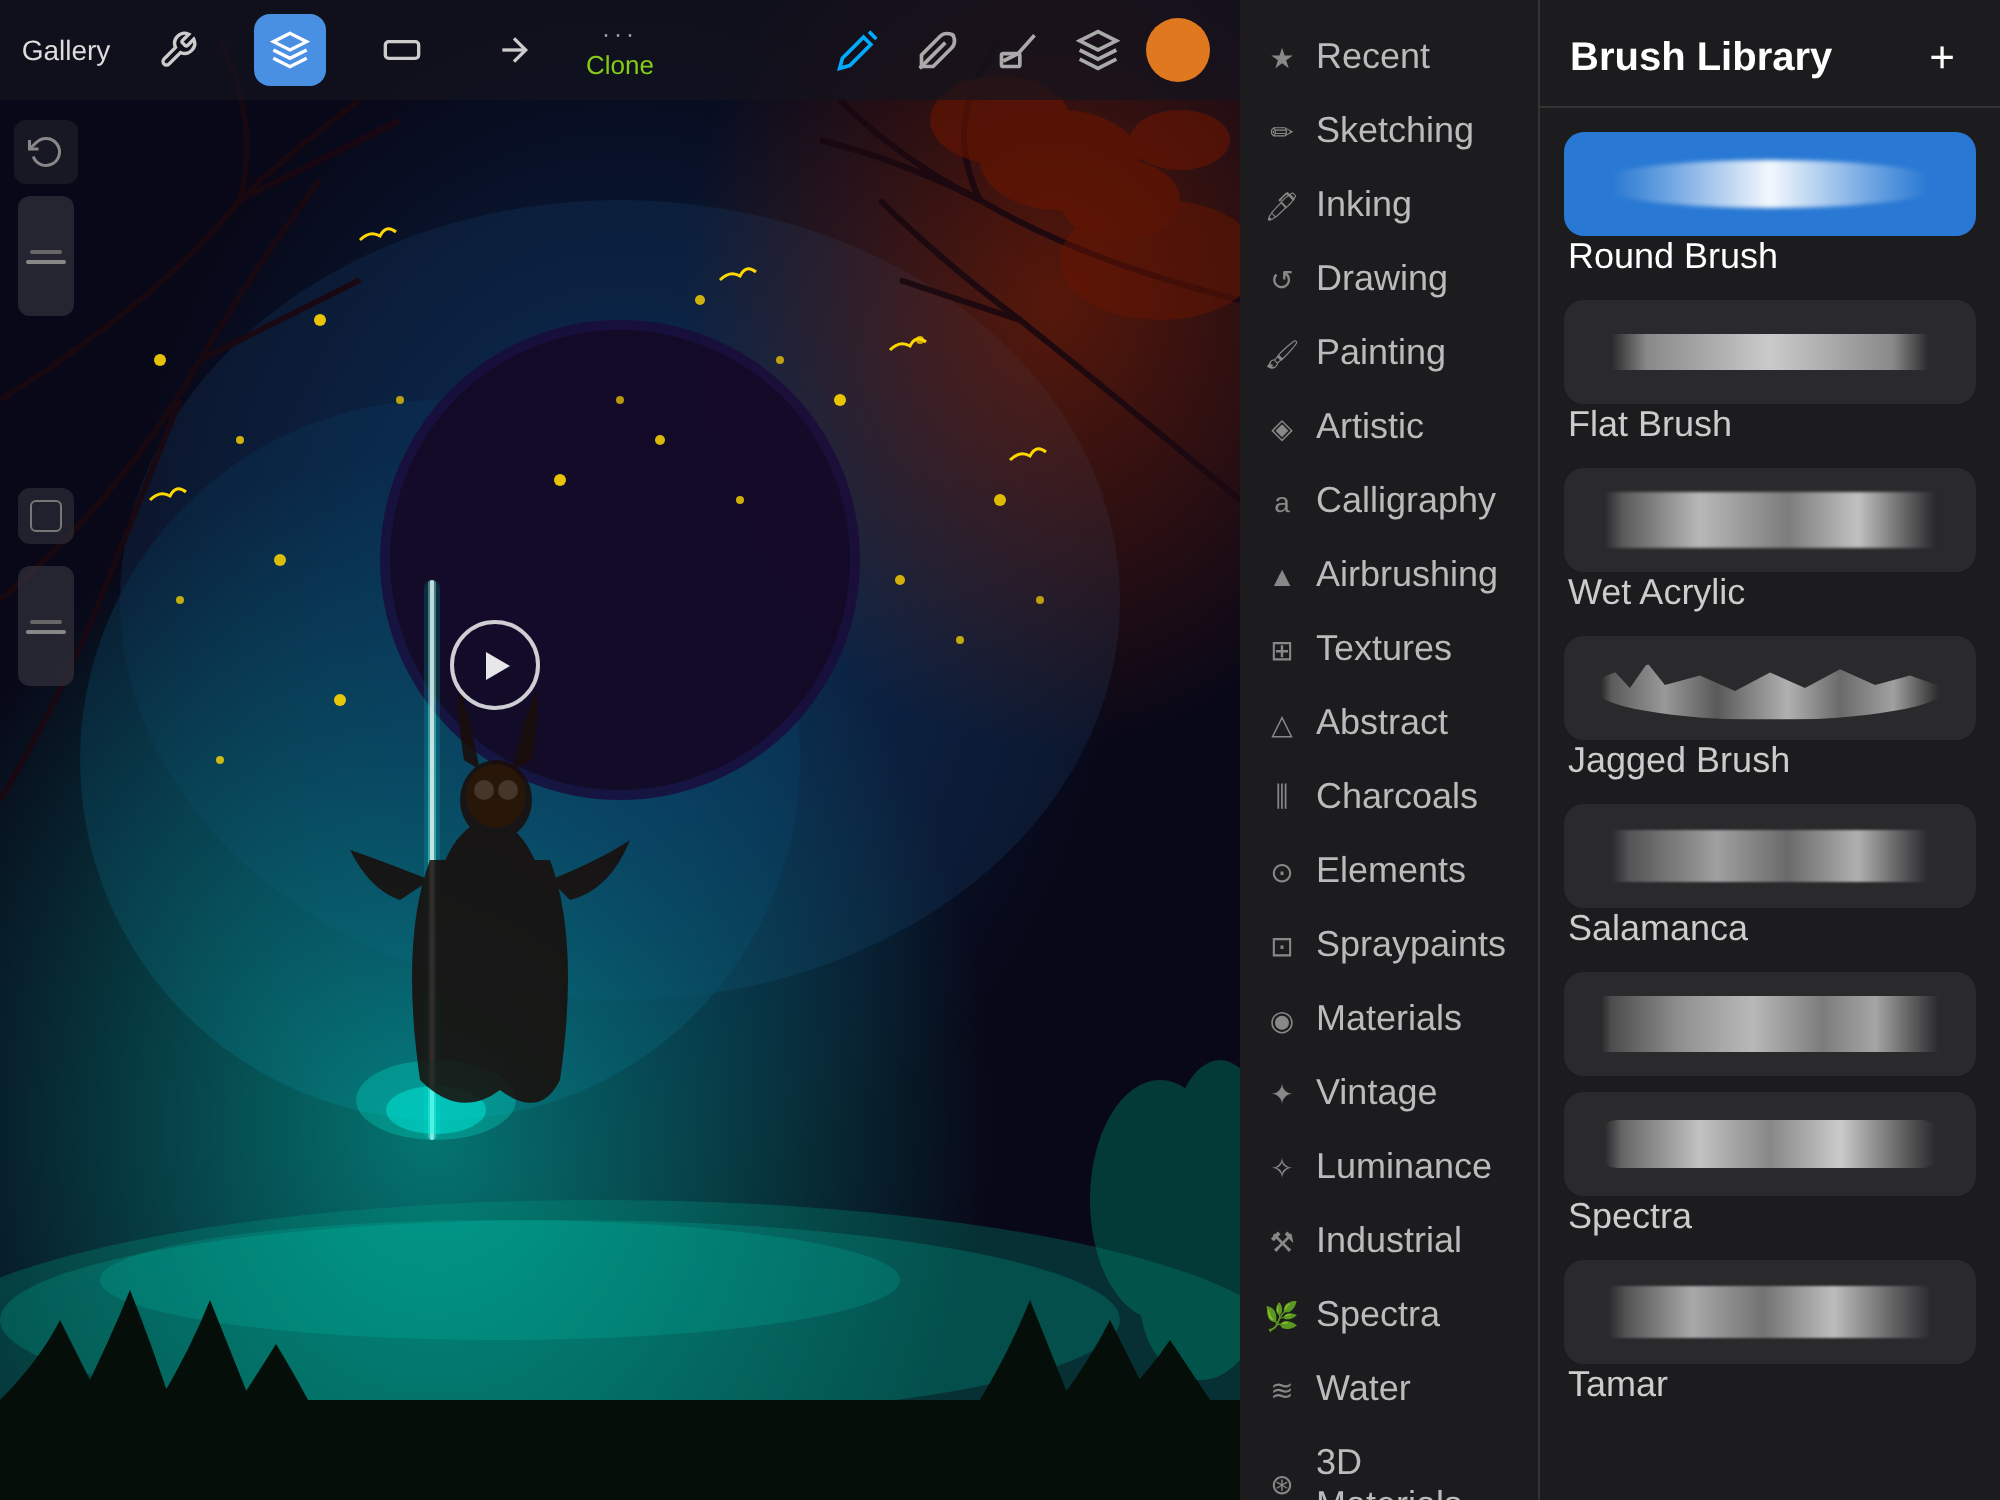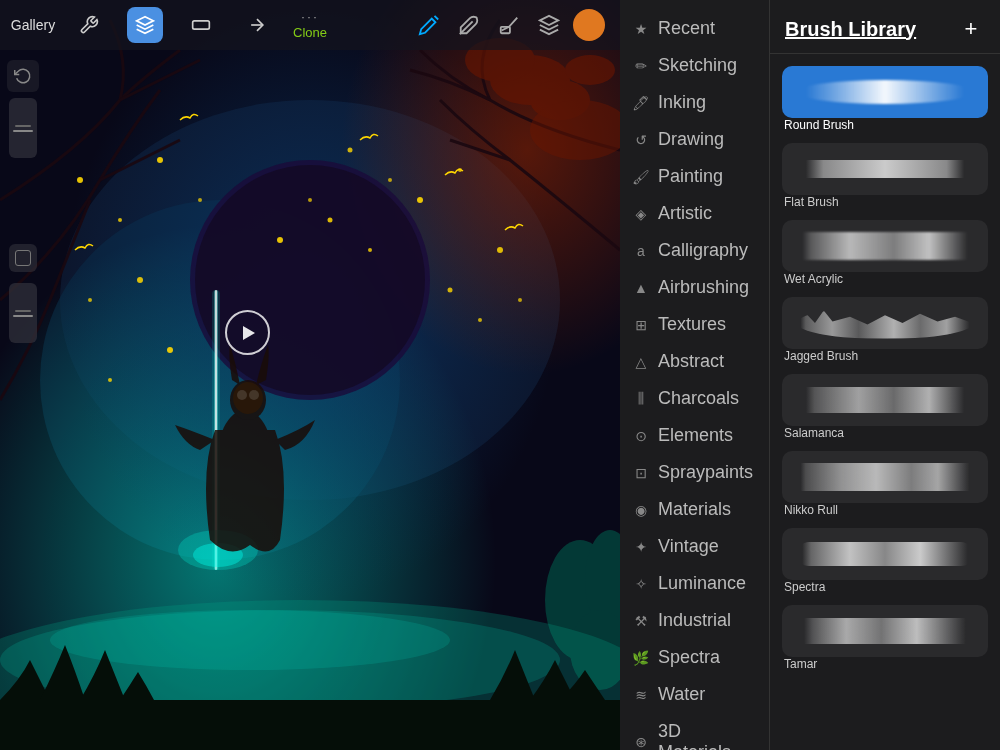--- a/index.html
+++ b/index.html
@@ -227,21 +227,20 @@
       display: flex;
       align-items: center;
       justify-content: space-between;
       padding: 15px 15px 10px;
       border-bottom: 1px solid #333;
     }
     #brush-library-header h2 {
       font-size: 20px;
       font-weight: 600;
       color: #fff;
-      text-decoration: underline;
     }
     #add-brush-btn {
       width: 28px;
       height: 28px;
       display: flex;
       align-items: center;
       justify-content: center;
       color: #fff;
       font-size: 22px;
       cursor: pointer;
@@ -260,21 +259,21 @@
     .brush-item {
       padding: 4px 12px;
       cursor: pointer;
     }
     .brush-item.selected .brush-preview-wrap {
       background: #2979d4;
       border-radius: 10px;
     }
 
     .brush-name {
-      font-size: 12px;
+      font-size: 18px;
       color: #ccc;
       margin-bottom: 3px;
       padding: 0 2px;
     }
     .brush-item.selected .brush-name {
       color: #fff;
     }
 
     .brush-preview-wrap {
       width: 100%;
@@ -718,21 +717,20 @@
         <div class="brush-item">
       <div class="brush-preview-wrap">
         <div class="brush-stroke stroke-salamanca"></div>
       </div>
       <div class="brush-name">Salamanca</div>
     </div>
         <div class="brush-item">
       <div class="brush-preview-wrap">
         <div class="brush-stroke stroke-nikko"></div>
       </div>
-      <div class="brush-name">Nikko Rull</div>
     </div>
         <div class="brush-item">
       <div class="brush-preview-wrap">
         <div class="brush-stroke stroke-spectra"></div>
       </div>
       <div class="brush-name">Spectra</div>
     </div>
         <div class="brush-item">
       <div class="brush-preview-wrap">
         <div class="brush-stroke stroke-tamar"></div>

